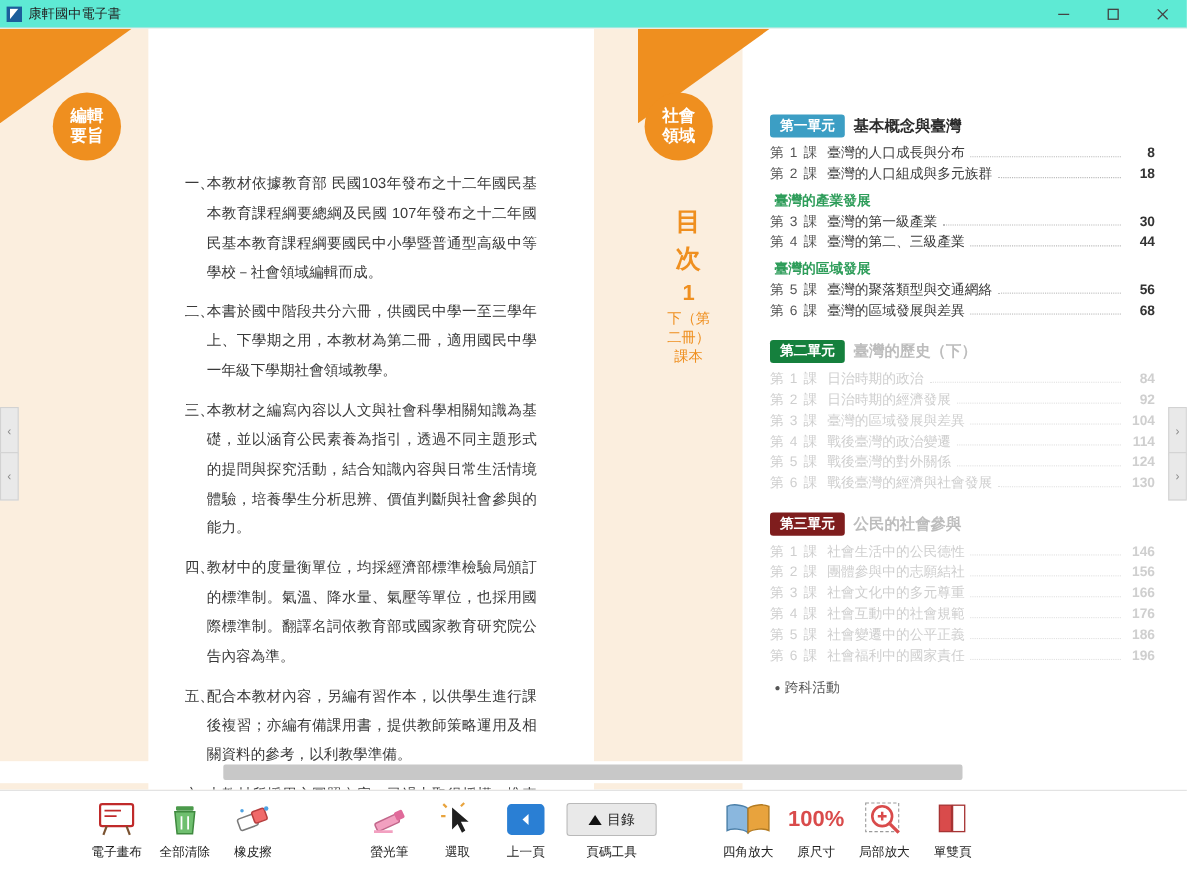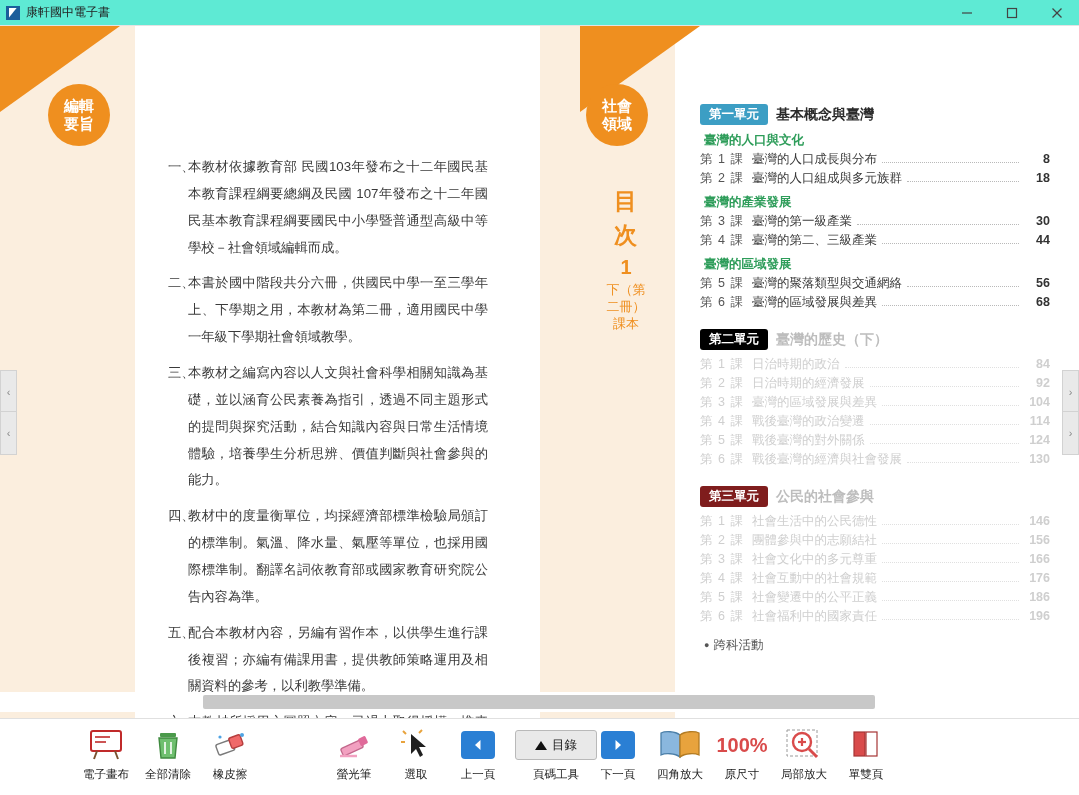--- a/index.html
+++ b/index.html
@@ -97,21 +97,21 @@
 
   
   #toc { position:absolute; left:700px; top:78px; width:350px; }
 
   .unit-head { display:flex; align-items:center; margin:0 0 6px 0; }
   .unit-chip {
     display:inline-block; color:#fff; font-size:12.5px; font-weight:bold;
     padding:2px 9px; border-radius:3px; margin-right:8px;
   }
   .unit-1 .unit-chip { background:#3c9ec4; }
-  .unit-2 .unit-chip { background:#000000; color:#fff; }
+  .unit-2 .unit-chip { background:#15803d; color:#fff; }
   .unit-3 .unit-chip { background:#7f1d1d; color:#fff; }
   .unit-title { font-size:14px; font-weight:bold; color:#2b2b2b; }
   .unit-2 .unit-title, .unit-3 .unit-title { color:#bdbdbd; }
 
   .sect-title { font-size:12.5px; font-weight:bold; color:#2e9d5a; margin:7px 0 2px 4px; }
 
   .row { display:flex; align-items:baseline; font-size:12.5px; color:#3a3a3a; margin:2px 0; }
   .row .lesson { width:52px; flex:0 0 52px; letter-spacing:1px; color:#555; }
   .row .lname { white-space:nowrap; }
   .row .dots {
@@ -259,21 +259,20 @@
   </div>
 
   <div id="toc">
 
     <div class="unit unit-1">
       <div class="unit-head">
         <span class="unit-chip">第一單元</span>
         <span class="unit-title">基本概念與臺灣</span>
       </div>
 
-      <div class="sect-title">臺灣的人口與文化</div>
       <div class="row">
         <span class="lesson">第 1 課</span>
         <span class="lname">臺灣的人口成長與分布</span>
         <span class="dots"></span>
         <span class="pg">8</span>
       </div>
       <div class="row">
         <span class="lesson">第 2 課</span>
         <span class="lname">臺灣的人口組成與多元族群</span>
         <span class="dots"></span>
@@ -484,30 +483,20 @@
   <div class="tool" style="left:512px; width:88px;">
     <span class="glyph">
       <span class="graybtn">
         <span class="tri-up"></span>
         <span>目錄</span>
       </span>
     </span>
     <span class="cap">頁碼工具</span>
   </div>
 
-  <div class="tool" style="left:590px;">
-    <span class="glyph">
-      <span class="bluebtn">
-        <svg width="14" height="14" viewBox="0 0 14 14">
-            <path d="M4.5 2 L10 7 L4.5 12 Z" fill="#ffffff"></path>
-          </svg>
-      </span>
-    </span>
-    <span class="cap">下一頁</span>
-  </div>
 
   <div class="tool" style="left:652px;">
     <span class="glyph">
       <svg width="46" height="32" viewBox="0 0 46 32">
         <path d="M23 6 C18 2 8 2 4 4 L4 26 C8 24 18 24 23 28 Z" fill="#8ab7de" stroke="#4b7fa8" stroke-width="1.3"></path>
         <path d="M23 6 C28 2 38 2 42 4 L42 26 C38 24 28 24 23 28 Z" fill="#e8a33d" stroke="#b37b22" stroke-width="1.3"></path>
       </svg>
     </span>
     <span class="cap">四角放大</span>
   </div>

